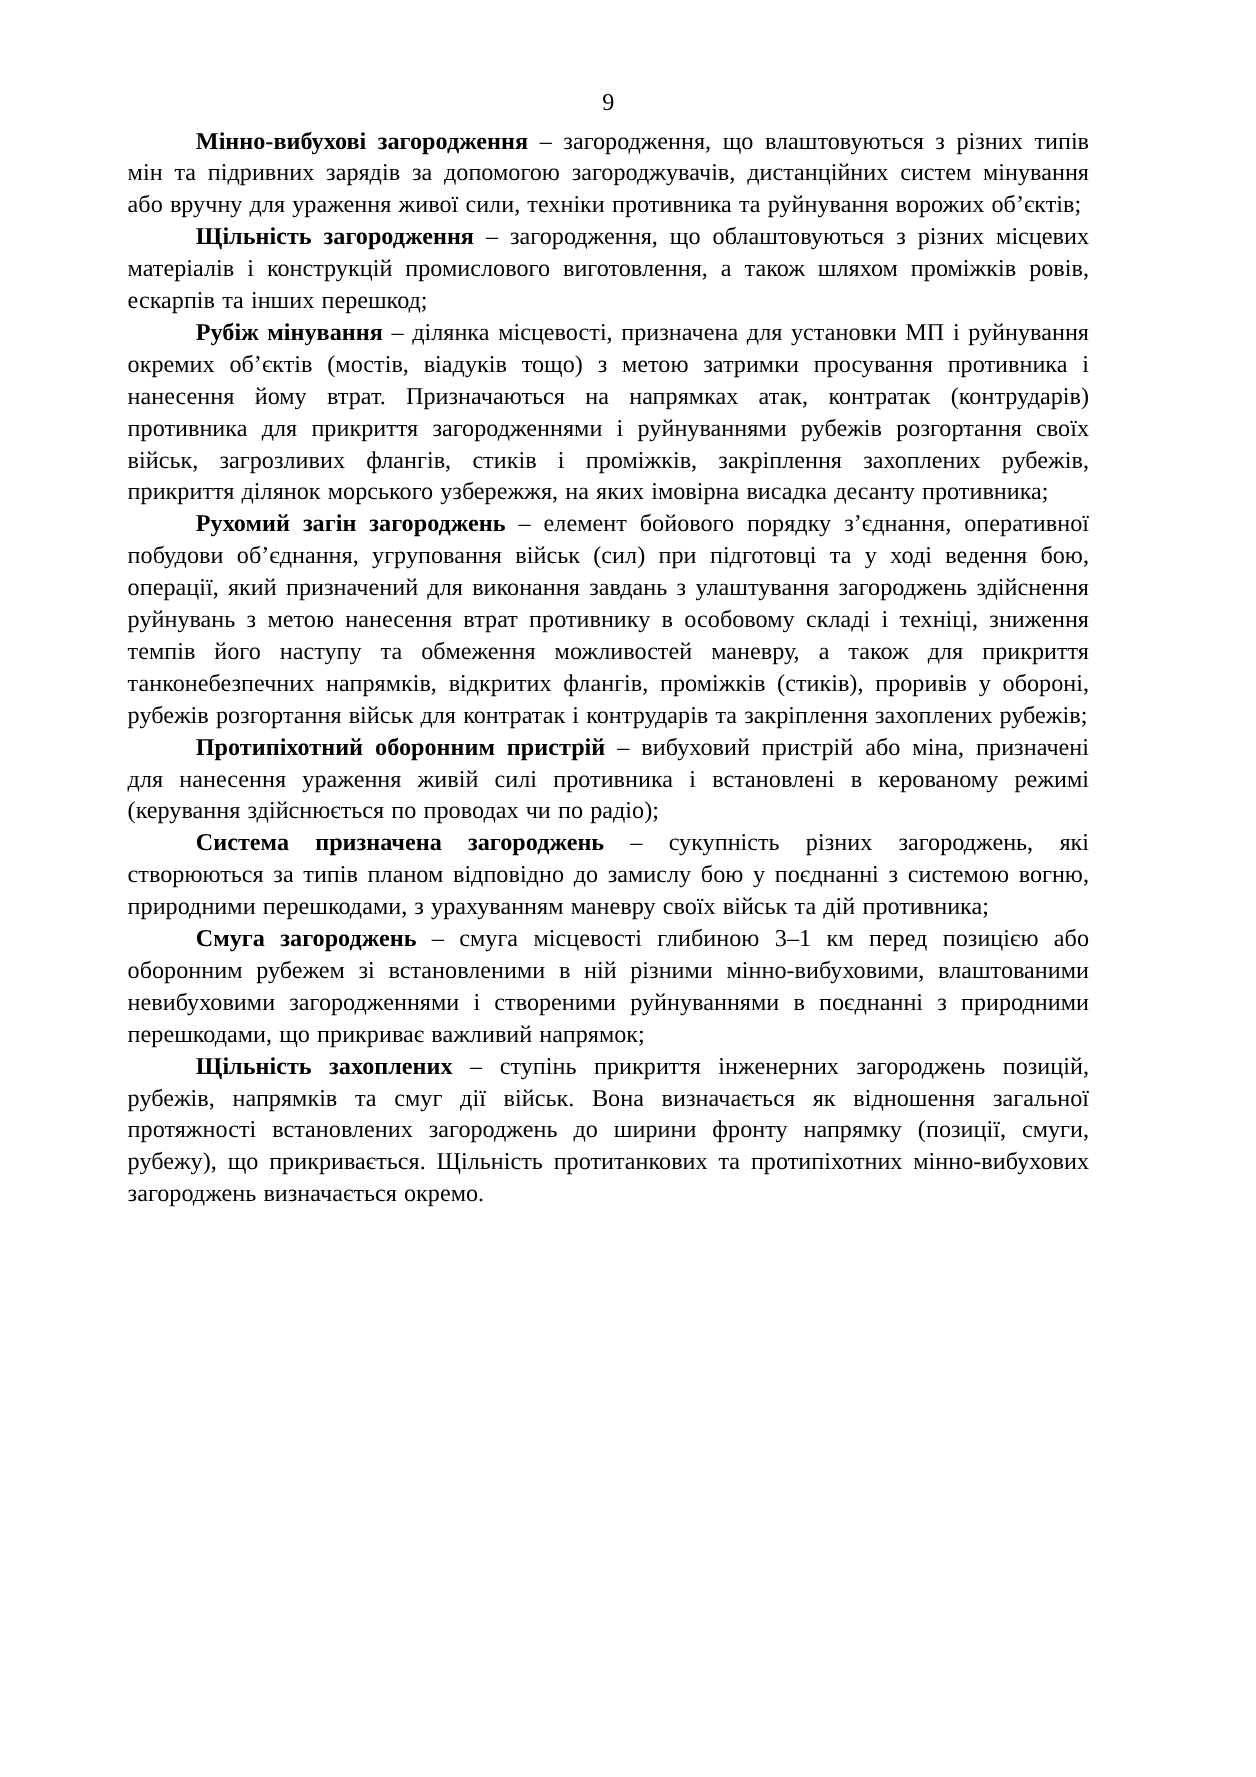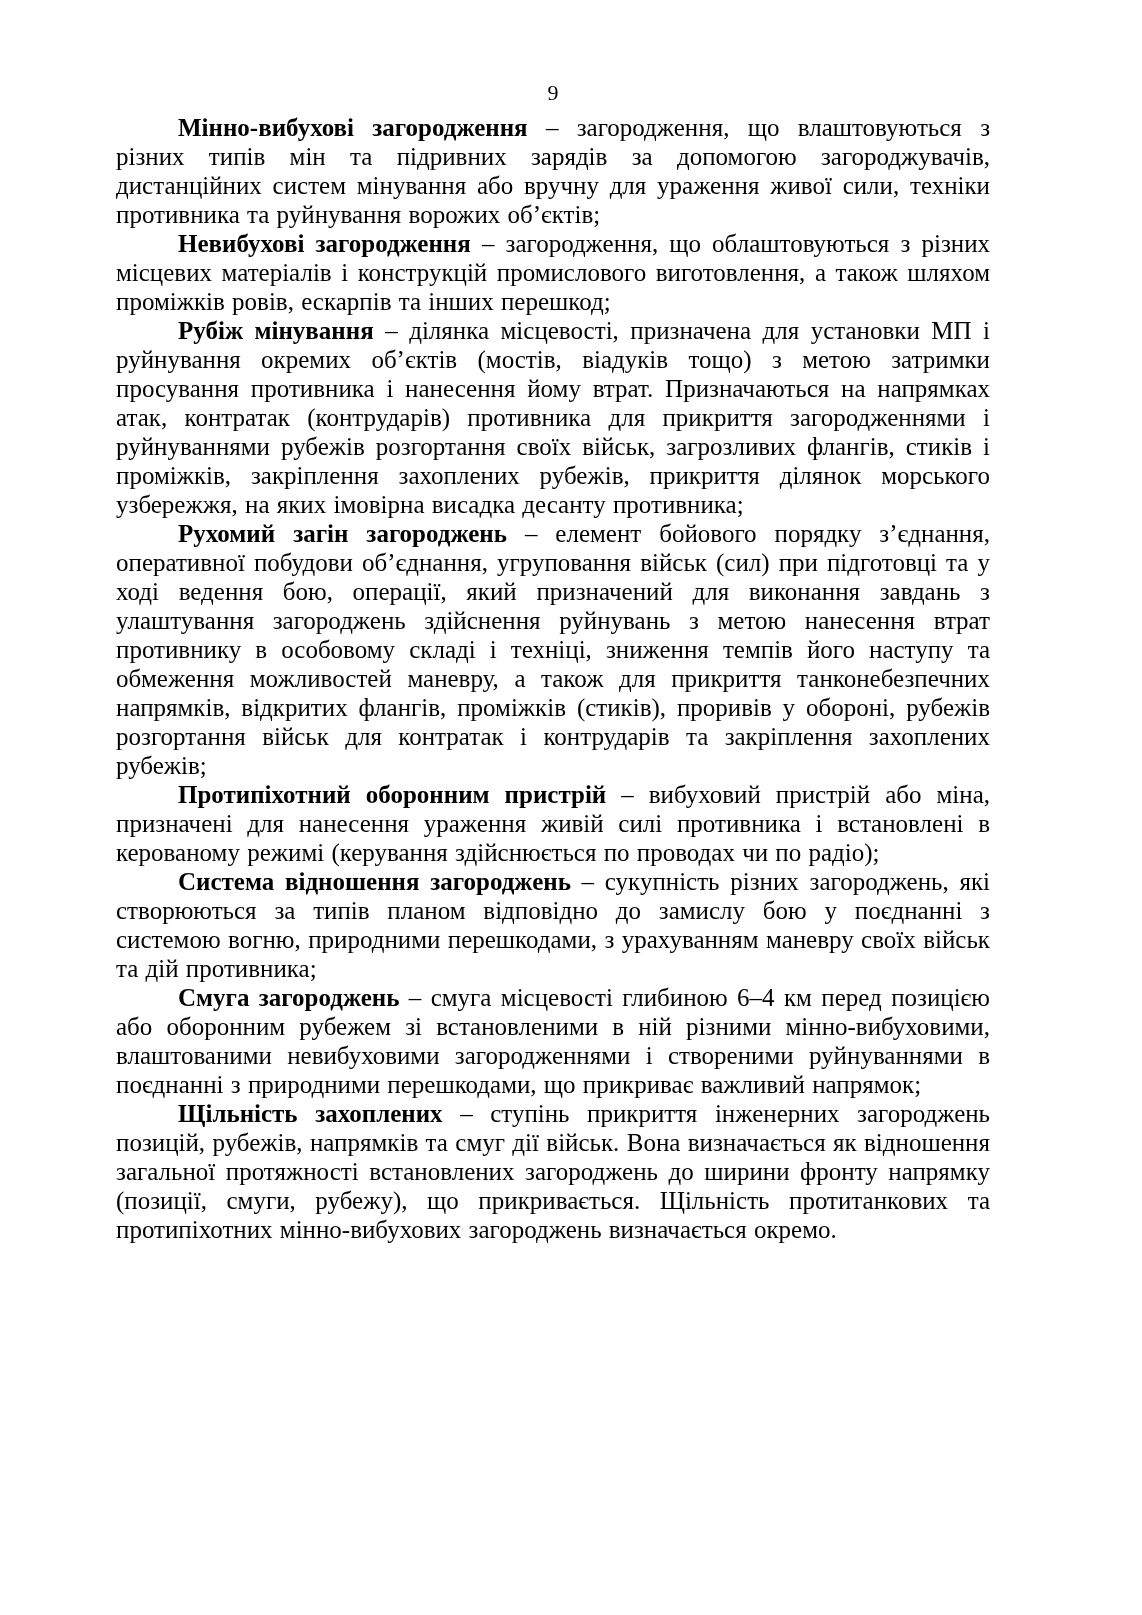--- a/index.html
+++ b/index.html
@@ -23,46 +23,46 @@
     overflow: hidden;
   }
   .page-number {
     text-align: center;
     font-size: 22px;
     line-height: 29px;
     margin-bottom: 6px;
   }
   .content p {
     margin: 0;
-    font-size: 25px;
+    font-size: 22px;
     line-height: 29px;
     text-align: justify;
     text-indent: 62px;
     word-spacing: 1px;
   }
   .content b {
     font-weight: bold;
   }
 </style>
 </head>
 <body>
 
 <div class="page">
   <div class="page-number">9</div>
   <div class="content">
   <p><b>Мінно-вибухові загородження</b> <span>– загородження, що влаштовуються з різних типів мін та підривних зарядів за допомогою загороджувачів, дистанційних систем мінування або вручну для ураження живої сили, техніки противника та руйнування ворожих об’єктів;</span></p>
 
-  <p><b>Невибухові загородження</b> <span>– загородження, що облаштовуються з різних місцевих матеріалів і конструкцій промислового виготовлення, а також шляхом проміжків ровів, ескарпів та інших перешкод;</span></p>
+  <p><b>Щільність загородження</b> <span>– загородження, що облаштовуються з різних місцевих матеріалів і конструкцій промислового виготовлення, а також шляхом проміжків ровів, ескарпів та інших перешкод;</span></p>
 
   <p><b>Рубіж мінування</b> <span>– ділянка місцевості, призначена для установки МП і руйнування окремих об’єктів (мостів, віадуків тощо) з метою затримки просування противника і нанесення йому втрат. Призначаються на напрямках атак, контратак (контрударів) противника для прикриття загородженнями і руйнуваннями рубежів розгортання своїх військ, загрозливих флангів, стиків і проміжків, закріплення захоплених рубежів, прикриття ділянок морського узбережжя, на яких імовірна висадка десанту противника;</span></p>
 
   <p><b>Рухомий загін загороджень</b> <span>– елемент бойового порядку з’єднання, оперативної побудови об’єднання, угруповання військ (сил) при підготовці та у ході ведення бою, операції, який призначений для виконання завдань з улаштування загороджень здійснення руйнувань з метою нанесення втрат противнику в особовому складі і техніці, зниження темпів його наступу та обмеження можливостей маневру, а також для прикриття танконебезпечних напрямків, відкритих флангів, проміжків (стиків), проривів у обороні, рубежів розгортання військ для контратак і контрударів та закріплення захоплених рубежів;</span></p>
 
   <p><b>Протипіхотний оборонним пристрій</b> <span>– вибуховий пристрій або міна, призначені для нанесення ураження живій силі противника і встановлені в керованому режимі (керування здійснюється по проводах чи по радіо);</span></p>
 
 
-  <p><b>Система відношення загороджень</b> <span>– сукупність різних загороджень, які створюються за типів планом відповідно до замислу бою у поєднанні з системою вогню, природними перешкодами, з урахуванням маневру своїх військ та дій противника;</span></p>
+  <p><b>Система призначена загороджень</b> <span>– сукупність різних загороджень, які створюються за типів планом відповідно до замислу бою у поєднанні з системою вогню, природними перешкодами, з урахуванням маневру своїх військ та дій противника;</span></p>
 
-  <p><b>Смуга загороджень</b> <span>– смуга місцевості глибиною 6–4 км перед позицією або оборонним рубежем зі встановленими в ній різними мінно-вибуховими, влаштованими невибуховими загородженнями і створеними руйнуваннями в поєднанні з природними перешкодами, що прикриває важливий напрямок;</span></p>
+  <p><b>Смуга загороджень</b> <span>– смуга місцевості глибиною 3–1 км перед позицією або оборонним рубежем зі встановленими в ній різними мінно-вибуховими, влаштованими невибуховими загородженнями і створеними руйнуваннями в поєднанні з природними перешкодами, що прикриває важливий напрямок;</span></p>
 
   <p><b>Щільність захоплених</b> <span>– ступінь прикриття інженерних загороджень позицій, рубежів, напрямків та смуг дії військ. Вона визначається як відношення загальної протяжності встановлених загороджень до ширини фронту напрямку (позиції, смуги, рубежу), що прикривається. Щільність протитанкових та протипіхотних мінно-вибухових загороджень визначається окремо.</span></p>
 </div>
 </div>
 
 </body></html>

